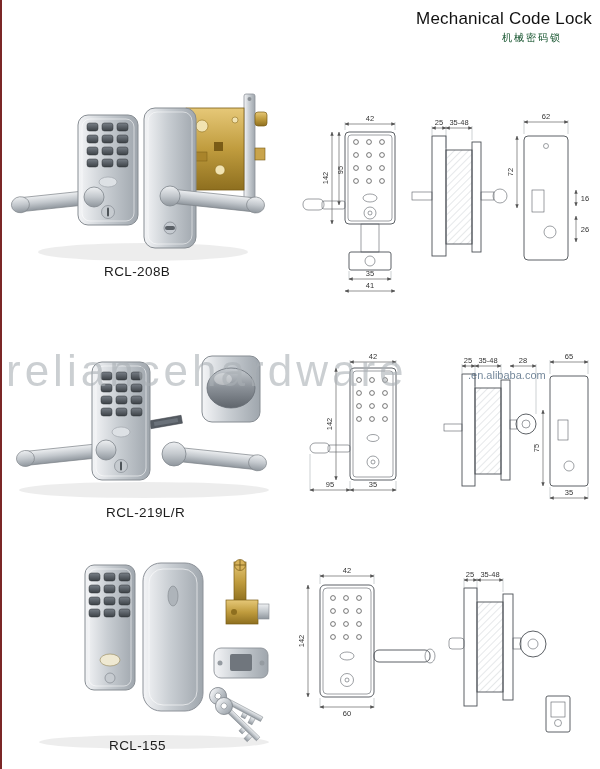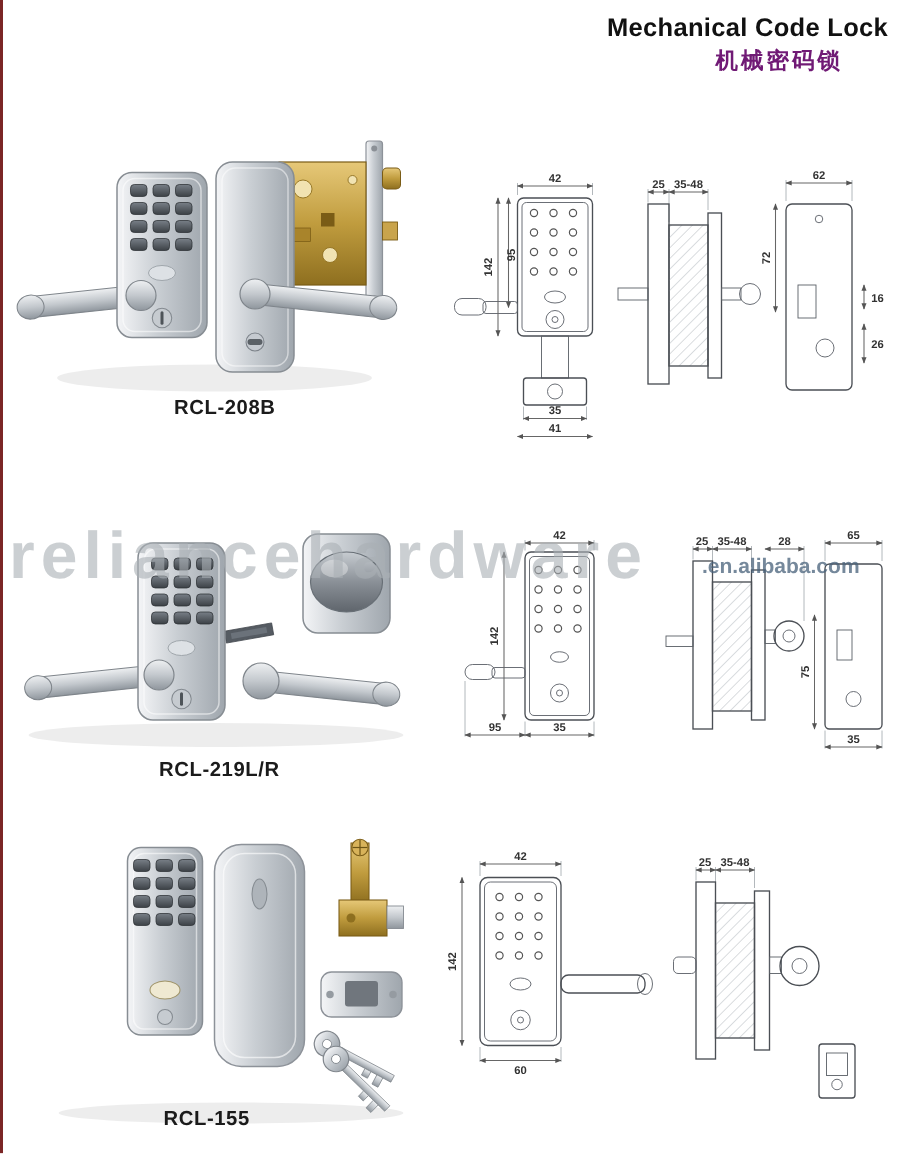--- a/index.html
+++ b/index.html
@@ -1,25 +1,25 @@
 <!DOCTYPE html>
 <html><head>
 <meta charset="utf-8">
 <style>
   html,body{margin:0;padding:0;background:#fff;}
   .page{position:relative;width:600px;height:769px;background:#ffffff;overflow:hidden;
-        font-family:"Liberation Sans",sans-serif;font-weight:bold;}
+        font-family:"Liberation Sans",sans-serif;}
   .leftline{position:absolute;left:0;top:0;width:2px;height:769px;background:#7b2626;}
   .title-en{position:absolute;top:9px;right:8px;font-size:17px;color:#111;letter-spacing:.2px;}
-  .title-zh{position:absolute;top:31px;right:38px;font-size:15px;color:#701a75;letter-spacing:2px;}
+  .title-zh{position:absolute;top:31px;right:38px;font-size:10px;color:#14532d;letter-spacing:2px;}
   .model{position:absolute;font-size:13.5px;color:#1b1b1b;letter-spacing:.4px;}
   .art{position:absolute;}
   .watermark{position:absolute;left:6px;top:346px;font-size:44px;letter-spacing:4px;color:#aab0b5;
              opacity:.6;z-index:10;white-space:nowrap;pointer-events:none;}
-  .wm2{position:absolute;left:468px;top:369px;font-size:14px;color:#47617a;opacity:.75;z-index:10;
+  .wm2{position:absolute;left:468px;top:369px;font-size:11px;color:#47617a;opacity:.75;z-index:10;
        pointer-events:none;}
   svg text.dimt{font-family:"Liberation Sans",sans-serif;font-size:7.5px;fill:#333;text-anchor:middle;}
   .ol{stroke:#4b4f55;stroke-width:.9;fill:none;}
   .ol2{stroke:#5a5f66;stroke-width:.6;fill:none;}
   .dl{stroke:#666;stroke-width:.7;marker-start:url(#mArr);marker-end:url(#mArr);}
   .xl{stroke:#99a0a6;stroke-width:.5;}
 </style>
 </head>
 <body>
 
@@ -186,21 +186,21 @@
       <circle class="ol2" cx="258" cy="146" r="6"></circle>
       <circle class="ol2" cx="254" cy="60" r="2.5"></circle>
       <line class="dl" x1="225" y1="50" x2="225" y2="122"></line>
       <text class="dimt" x="221" y="86" transform="rotate(-90 221 86)">72</text>
       <line class="dl" x1="284" y1="104" x2="284" y2="120"></line>
       <text class="dimt" x="293" y="115">16</text>
       <line class="dl" x1="284" y1="130" x2="284" y2="156"></line>
       <text class="dimt" x="293" y="146">26</text>
     </g>
   </svg>
-  <div class="model" style="left:116px;top:264px">RCL-208B</div>
+  <div class="model" style="left:104px;top:264px">RCL-208B</div>
 
   <svg class="art" style="left:4px;top:350px" width="285" height="155" viewBox="0 0 285 155">
     <ellipse cx="140" cy="140" rx="125" ry="8" fill="rgba(0,0,0,0.07)"></ellipse>
     <g>
       <rect x="198" y="6" width="58" height="66" rx="10" fill="url(#gSilver)" stroke="#878d93" stroke-width="1"></rect>
       <ellipse cx="227" cy="38" rx="24" ry="20" fill="url(#gKnob)" stroke="#686f76" stroke-width="0.8"></ellipse>
       <ellipse cx="219" cy="29" rx="9" ry="6" fill="rgba(255,255,255,0.35)"></ellipse>
     </g>
     <g transform="rotate(-10 162 72)">
       <rect x="146" y="68" width="32" height="8" fill="#555b62" stroke="#41464c" stroke-width="0.5"></rect>

